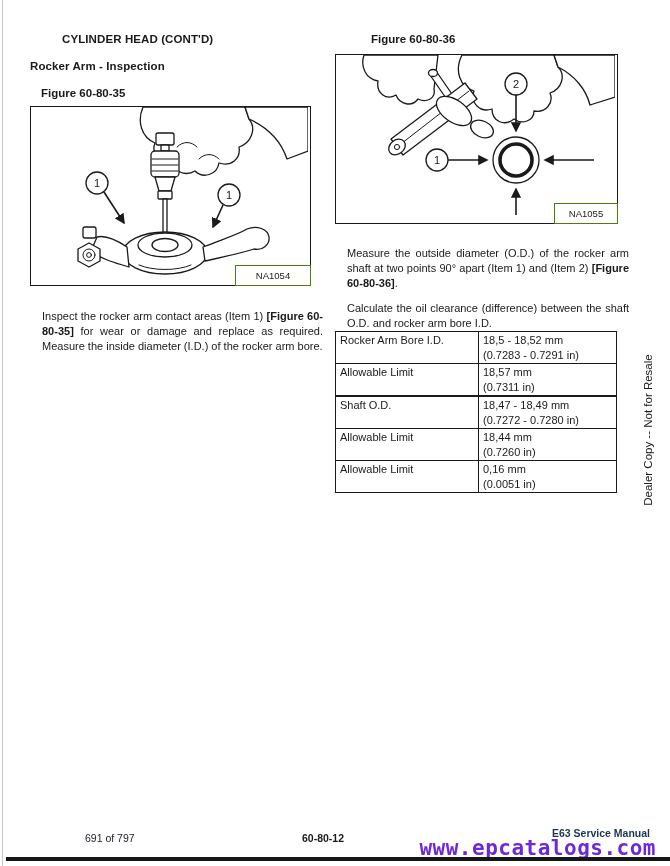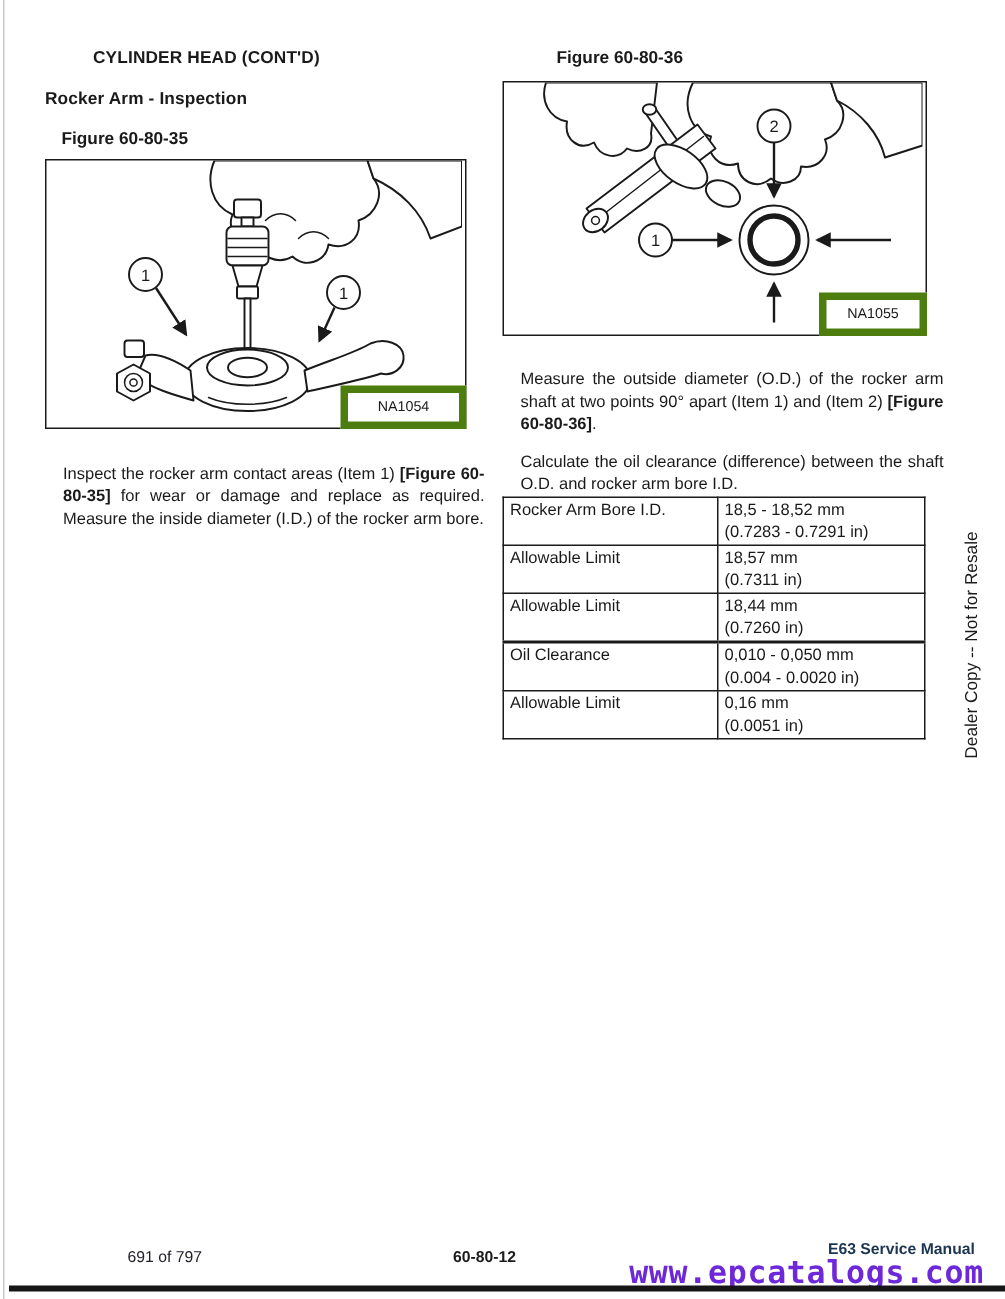--- a/index.html
+++ b/index.html
@@ -6,21 +6,21 @@
   body{
     width:670px;height:866px;background:#ffffff;position:relative;overflow:hidden;
     font-family:"Liberation Sans", sans-serif;color:#1a1a1a;
     -webkit-font-smoothing:antialiased;
   }
   .abs{position:absolute;}
   .h-bold{font-weight:bold;font-size:11.5px;letter-spacing:.1px;}
   .fig-caption{font-weight:bold;font-size:11.5px;}
   .fig-box{border:1.4px solid #1a1a1a;background:#fff;}
   .fig-label{
-    position:absolute;right:-1px;bottom:-1px;border:5px solid #4d7c0f;
+    position:absolute;right:-1px;bottom:-1px;border:1px solid #4d7c0f;
     background:#fff;font-size:9.5px;text-align:center;color:#1a1a1a;
   }
   .para{font-size:11px;line-height:15px;text-align:justify;color:#1a1a1a;margin:12px;}
   .para b{font-weight:bold;}
   table.spec{
     border-collapse:collapse;width:282px;font-size:11px;line-height:14.5px;
     color:#1a1a1a;
   }
   table.spec td{
     border:1px solid #1a1a1a;vertical-align:top;padding:1px 4px;height:28px;
@@ -152,27 +152,27 @@
 <table class="spec abs" style="left:335px;top:331px;">
   <tbody>
     <tr>
       <td class="lbl">Rocker Arm Bore I.D.</td>
       <td><span>18,5 - 18,52 mm</span><br><span>(0.7283 - 0.7291 in)</span></td>
     </tr>
     <tr>
       <td class="lbl">Allowable Limit</td>
       <td><span>18,57 mm</span><br><span>(0.7311 in)</span></td>
     </tr>
+    <tr class="group-sep">
+      <td class="lbl">Shaft O.D.</td>
+      <td><span>18,47 - 18,49 mm</span><br><span>(0.7272 - 0.7280 in)</span></td>
+    </tr>
     <tr>
       <td class="lbl">Allowable Limit</td>
       <td><span>18,44 mm</span><br><span>(0.7260 in)</span></td>
-    </tr>
-    <tr class="group-sep">
-      <td class="lbl">Oil Clearance</td>
-      <td><span>0,010 - 0,050 mm</span><br><span>(0.004 - 0.0020 in)</span></td>
     </tr>
     <tr>
       <td class="lbl">Allowable Limit</td>
       <td><span>0,16 mm</span><br><span>(0.0051 in)</span></td>
     </tr>
   </tbody>
 </table>
 
 <div class="abs vert-watermark" style="left:549px;top:423px;">Dealer Copy -- Not for Resale</div>
 

